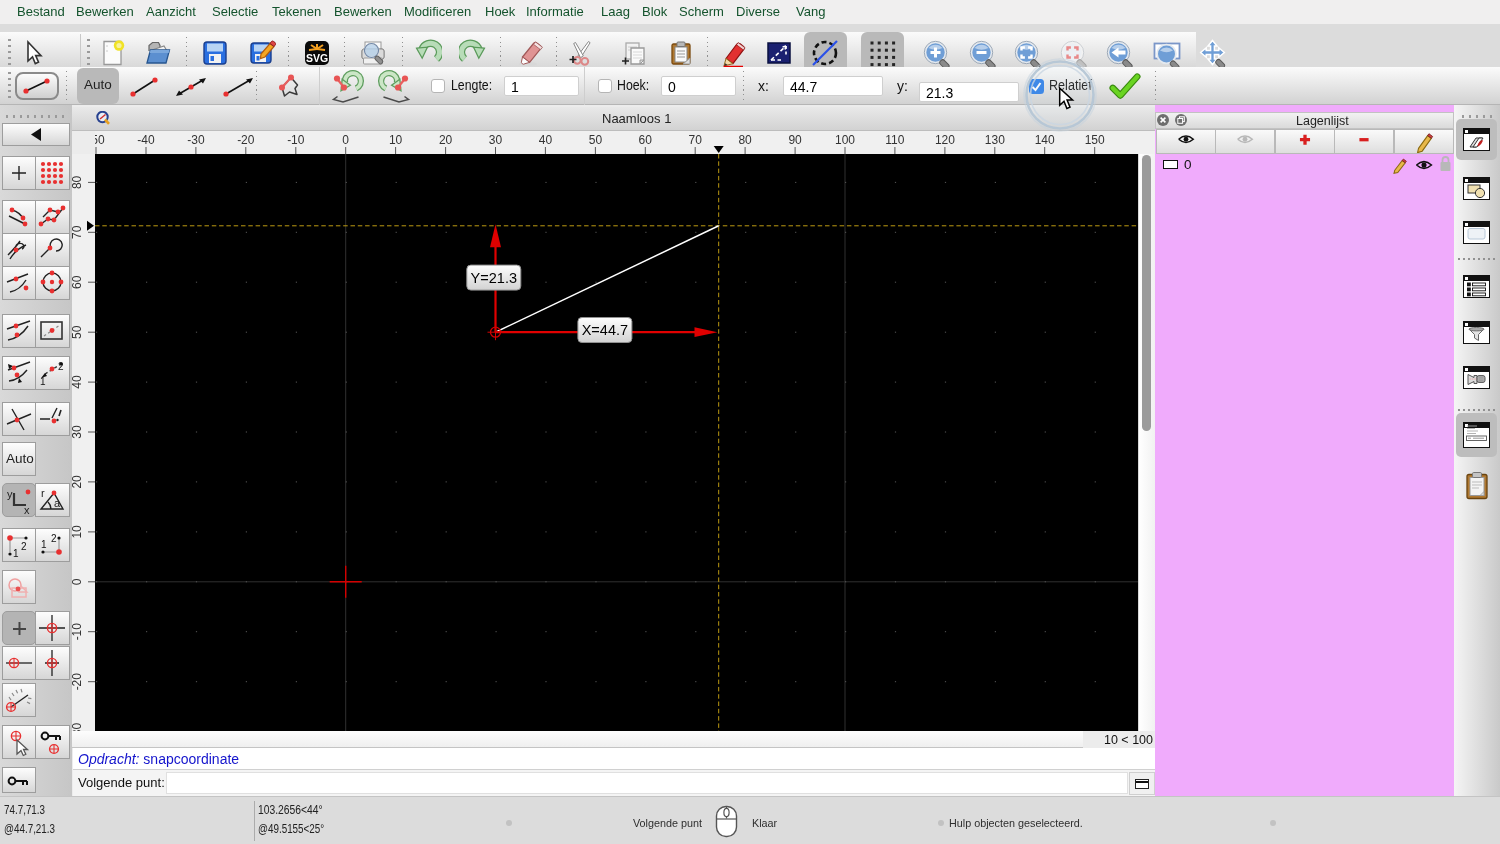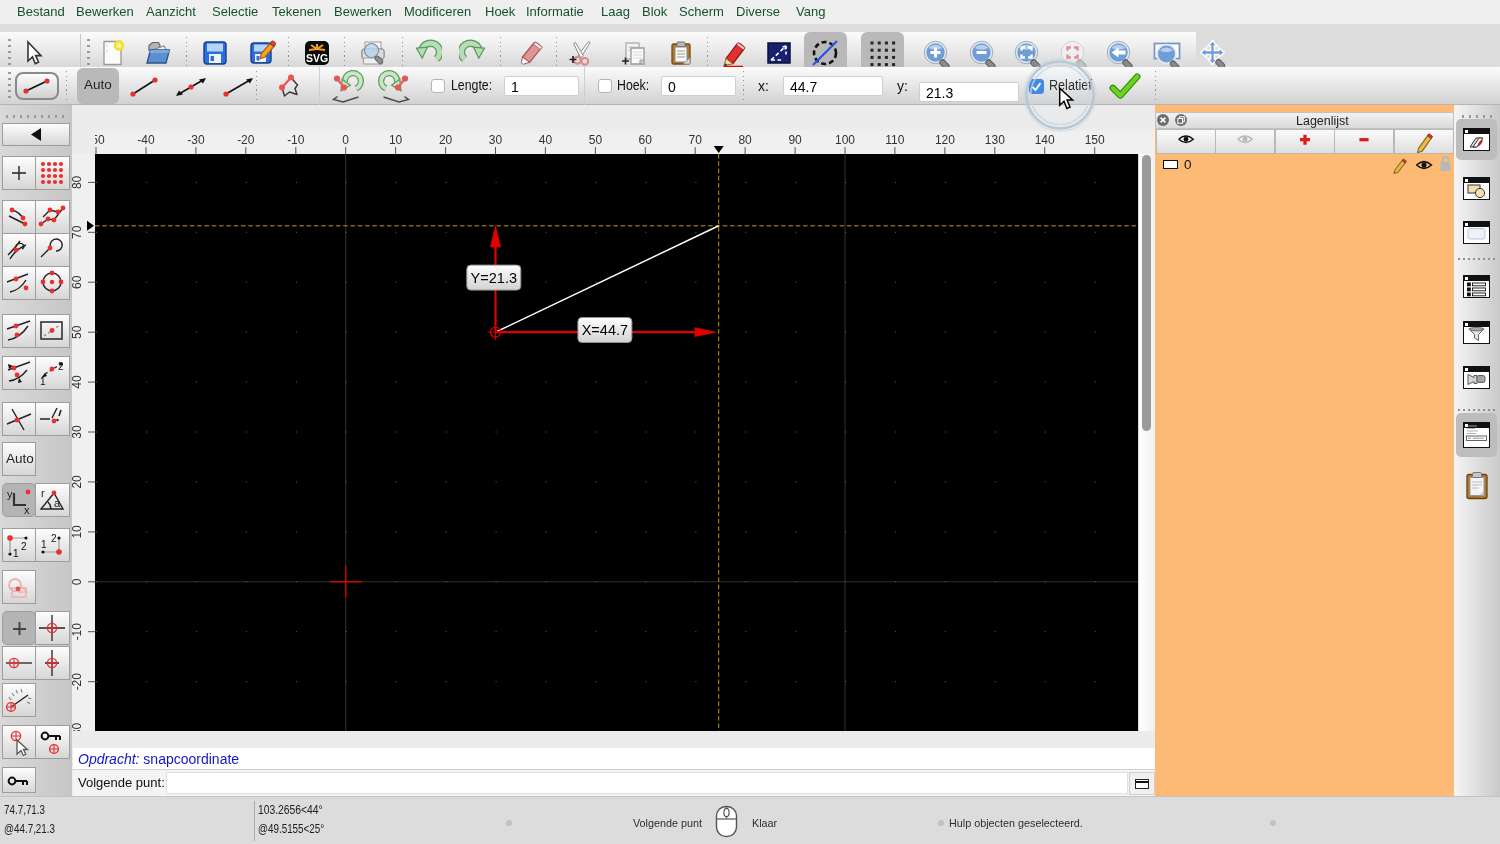--- a/index.html
+++ b/index.html
@@ -543,20 +543,28 @@
     <div class="ab" style="left:2px;top:662px;width:34px;height:26px;background:linear-gradient(#fdfdfd,#d6d6d6);border:1px solid #9d9d9d;">
       <svg width="30" height="24" viewBox="0 0 30 24" style="position:absolute;left:1px;top:1px">
         <circle cx="8" cy="12" r="3.4" fill="none" stroke="#111" stroke-width="2"></circle>
         <path d="M11,12 h12 M19,12 v4 M23,12 v4" stroke="#111" stroke-width="2"></path>
       </svg>
     </div>
 </div>
 
 <div class="ab" style="left:72px;top:105px;width:1083px;height:691px;background:#ececec">
 
+  <div class="ab" style="left:0;top:2px;width:1083px;height:24px;background:linear-gradient(#e9e9e9,#d2d2d2);border-bottom:1px solid #bdbdbd">
+    <span class="ab" style="left:530px;top:4px;font-size:13px;color:#222">Naamloos 1</span>
+    <svg class="ab" style="left:24px;top:4px" width="14" height="14" viewBox="0 0 14 14">
+        <circle cx="6.5" cy="6" r="5.2" fill="#e8eef6" stroke="#27418f" stroke-width="2"></circle>
+        <line x1="9" y1="8.5" x2="13" y2="12.8" stroke="#e8a020" stroke-width="2.6"></line>
+        <line x1="4" y1="8" x2="9.5" y2="3.5" stroke="#d03030" stroke-width="1.5"></line>
+      </svg>
+  </div>
 
   <div class="ab" style="left:23px;top:26px;width:1060px;height:23px;background:#f0f0f0;overflow:hidden" id="hruler"><svg width="1060" height="23" viewBox="23 0 1060 23">
         <text x="24.0" y="13" font-size="12" fill="#333" text-anchor="middle" font-family="Liberation Sans">-50</text>
         <line x1="24.0" y1="16" x2="24.0" y2="23" stroke="#555" stroke-width="1"></line>
         <text x="74.0" y="13" font-size="12" fill="#333" text-anchor="middle" font-family="Liberation Sans">-40</text>
         <line x1="74.0" y1="16" x2="74.0" y2="23" stroke="#555" stroke-width="1"></line>
         <text x="123.9" y="13" font-size="12" fill="#333" text-anchor="middle" font-family="Liberation Sans">-30</text>
         <line x1="123.9" y1="16" x2="123.9" y2="23" stroke="#555" stroke-width="1"></line>
         <text x="173.8" y="13" font-size="12" fill="#333" text-anchor="middle" font-family="Liberation Sans">-20</text>
         <line x1="173.8" y1="16" x2="173.8" y2="23" stroke="#555" stroke-width="1"></line>
@@ -649,37 +657,40 @@
         <rect x="371.8" y="111.1" width="54" height="25" rx="4" fill="url(#lg)" stroke="#909090"></rect>
         <text x="398.8" y="128.5" font-size="14.5" fill="#000" text-anchor="middle" font-family="Liberation Sans">Y=21.3</text>
         <rect x="482.9" y="163.5" width="54" height="25" rx="4" fill="url(#lg)" stroke="#909090"></rect>
         <text x="509.9" y="181" font-size="14.5" fill="#000" text-anchor="middle" font-family="Liberation Sans">X=44.7</text>
       </svg></div>
 
   <div class="ab" style="left:1066px;top:49px;width:17px;height:577px;background:linear-gradient(to right,#fff,#f1f1f1);border-left:1px solid #d8d8d8">
     <div class="ab" style="left:3px;top:1px;width:9px;height:276px;background:#9b9b9b;border-radius:5px"></div>
   </div>
 
+  <div class="ab" style="left:0;top:626px;width:1083px;height:17px;background:linear-gradient(#fdfdfd,#efefef);border-bottom:1px solid #c4c4c4">
+    <div class="ab" style="left:1011px;top:0;width:72px;height:17px;background:#ececec;font-size:12.5px;color:#111;text-align:right;padding:2px 2px 0 0">10 &lt; 100</div>
+  </div>
 
   <div class="ab" style="left:1px;top:643px;width:1082px;height:22px;background:#fff;border-bottom:1px solid #d0d0d0">
     <span class="ab" style="left:5px;top:3px;font-size:14px;color:#1414cc"><i>Opdracht:</i> snapcoordinate</span>
   </div>
 
   <div class="ab" style="left:1px;top:665px;width:1082px;height:26px;background:#f4f4f4">
     <span class="ab" style="left:5px;top:4.5px;font-size:13px;color:#111">Volgende punt:</span>
     <div class="ab" style="left:93px;top:2px;width:962px;height:22px;background:#fff;border:1px solid #e0e0e0"></div>
     <div class="ab" style="left:1056px;top:2px;width:26px;height:23px;background:#f0f0f0;border:1px solid #cfcfcf">
       <div class="ab" style="left:5px;top:6px;width:14px;height:10px;border:1px solid #222;background:#fff">
           <div style="height:2.5px;background:#111;margin-top:0.5px"></div>
         </div>
     </div>
   </div>
 </div>
 
-<div class="ab" style="left:1155px;top:105px;width:299px;height:693px;background:#fdba74">
+<div class="ab" style="left:1155px;top:105px;width:299px;height:693px;background:#f0abfc">
   <div class="ab" style="left:0;top:7px;width:299px;height:17px;background:linear-gradient(#f2f2f2,#dadada);border:1px solid #c2c2c2">
     <span class="ab" style="left:140px;top:1px;font-size:12.5px;color:#222">Lagenlijst</span>
   </div>
   <div class="ab" style="left:2px;top:9px;width:12px;height:12px;border-radius:6px;background:#6e6e6e"></div>
     <svg class="ab" style="left:2px;top:9px" width="12" height="12" viewBox="0 0 12 12">
       <path d="M3.6,3.6 l4.8,4.8 M8.4,3.6 l-4.8,4.8" stroke="#fff" stroke-width="1.6"></path>
     </svg>
     <div class="ab" style="left:20px;top:9px;width:12px;height:12px;border-radius:6px;background:#6e6e6e"></div>
     <svg class="ab" style="left:20px;top:9px" width="12" height="12" viewBox="0 0 12 12">
       <rect x="4.5" y="2.8" width="4.8" height="4.8" fill="none" stroke="#fff" stroke-width="1"></rect>

